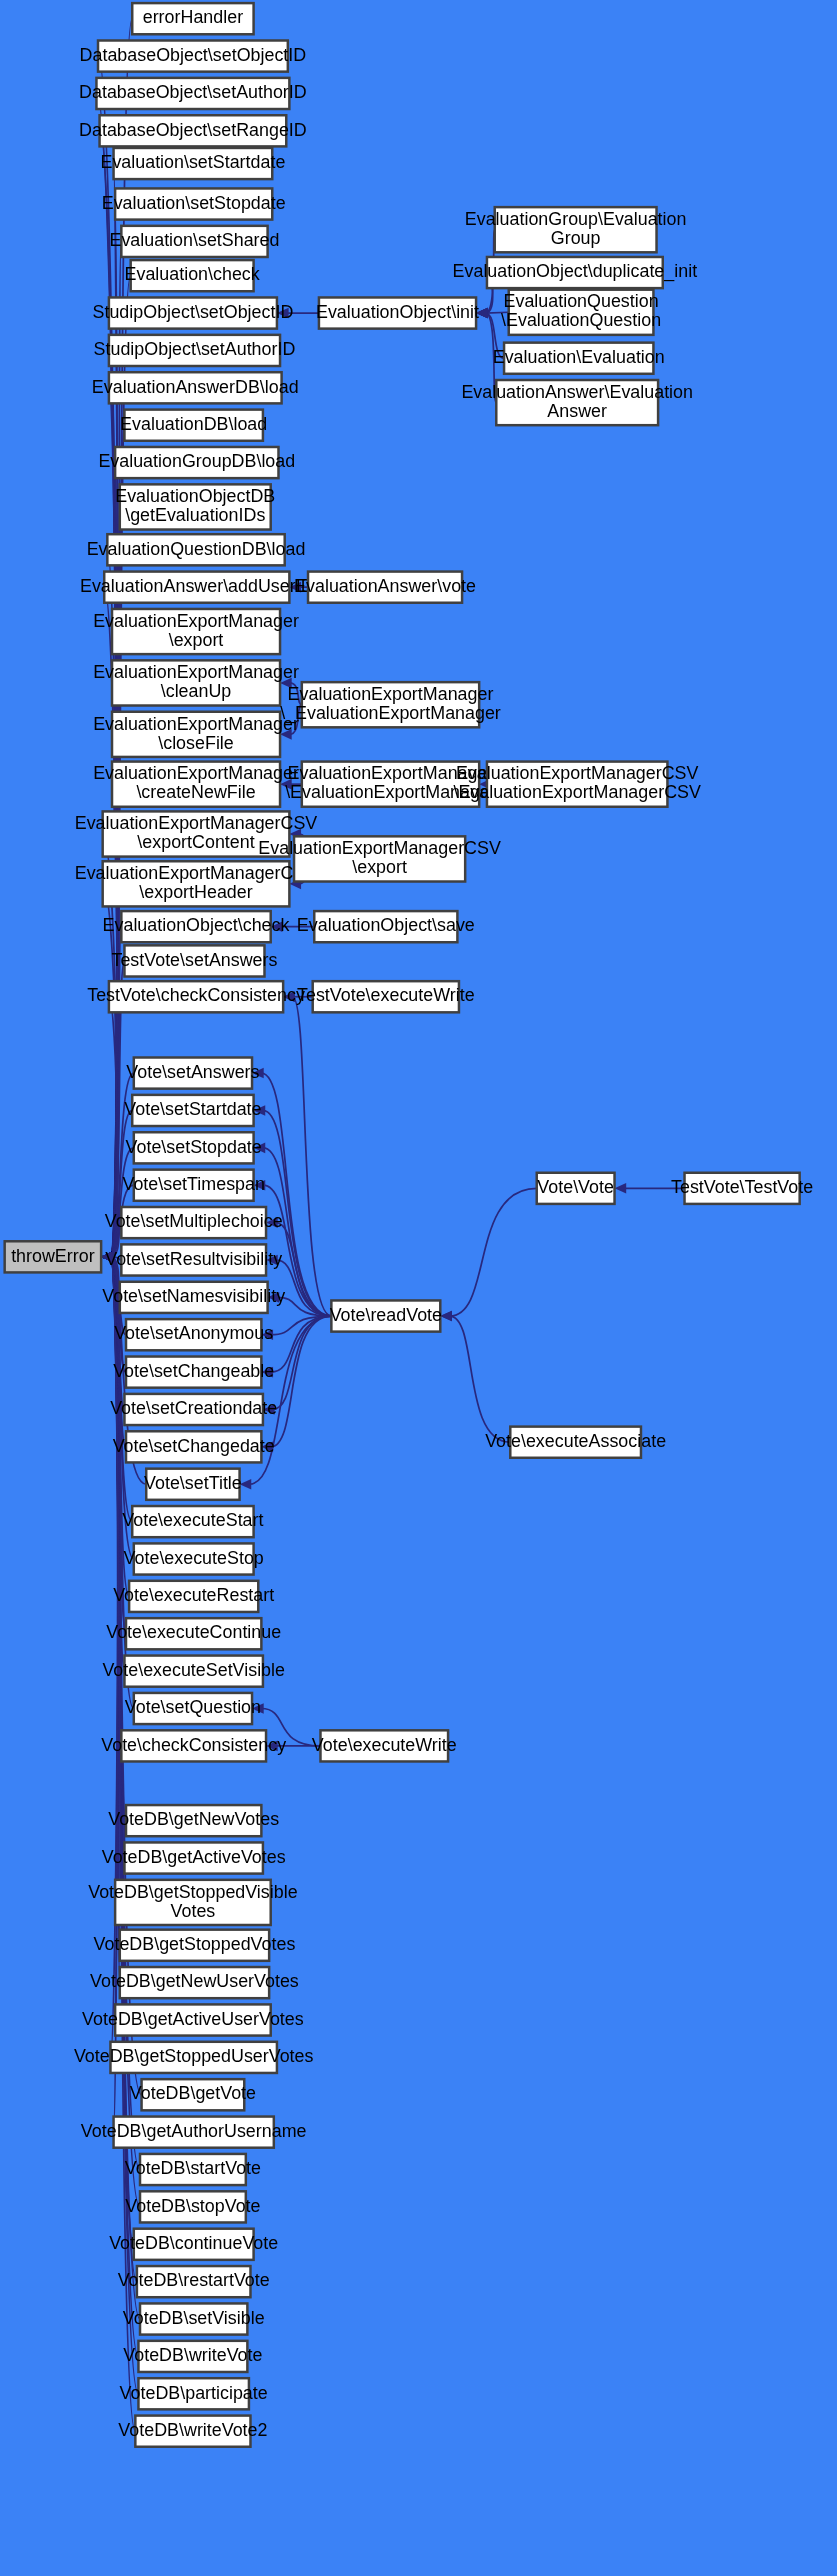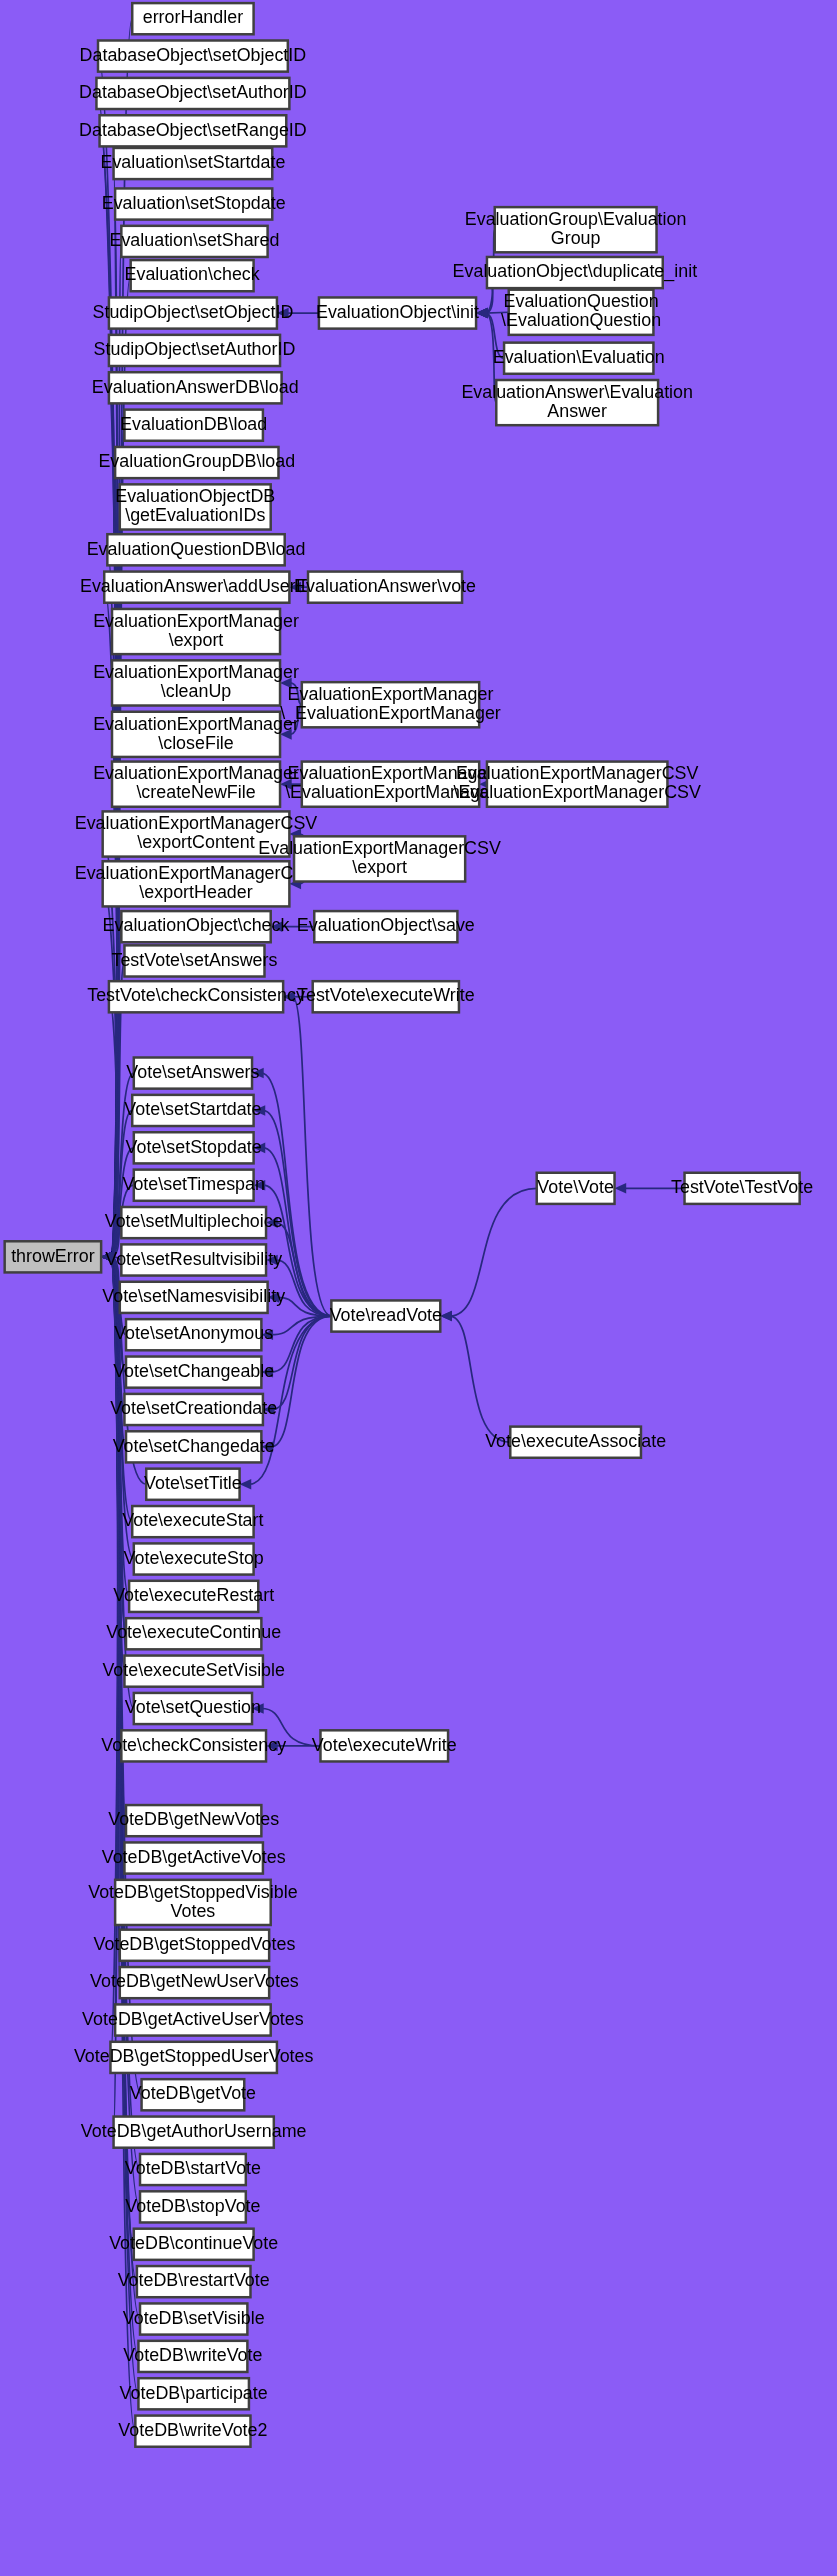--- a/index.html
+++ b/index.html
@@ -4,21 +4,21 @@
 <style>
   html, body {
     margin: 0;
     padding: 0;
     background: #ffffff;
   }
   #graph-root {
     position: relative;
     width: 837px;
     height: 2576px;
-    background: #8b5cf6;
+    background: #3b82f6;
     font-family: "Liberation Sans", sans-serif;
   }
   #graph-svg {
     position: absolute;
     left: 0;
     top: 0;
     width: 837px;
     height: 2576px;
     overflow: visible;
   }

